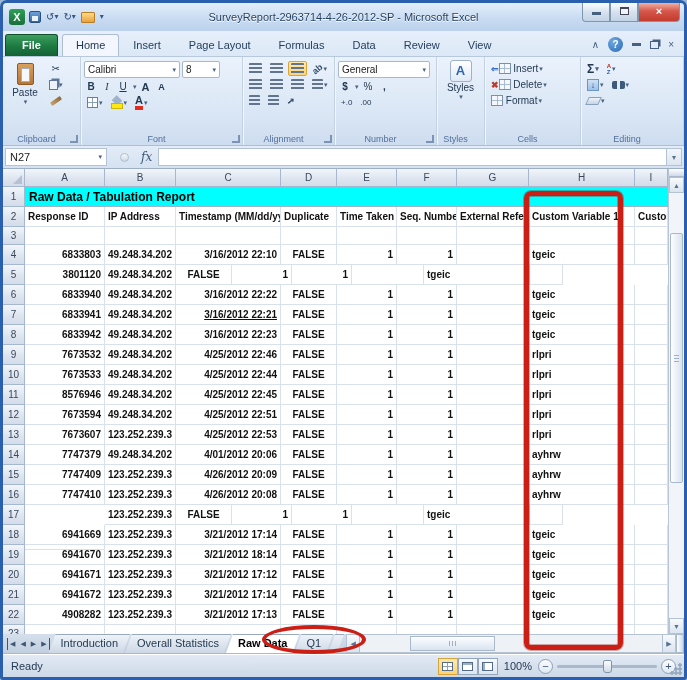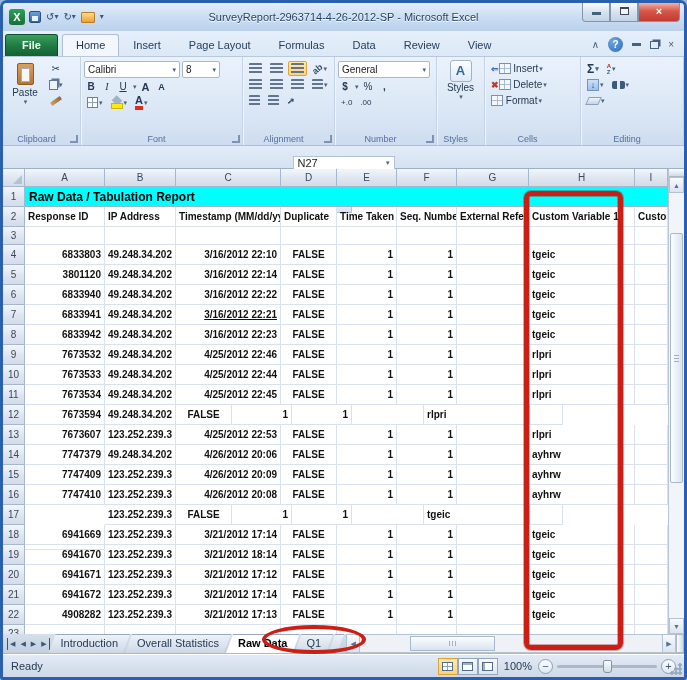--- a/index.html
+++ b/index.html
@@ -90,21 +90,21 @@
   
   .g-edit{ flex:1; }
   .sigma{ font-size:12px; font-weight:700; }
   .fillarrow{ width:12px; height:12px; background:linear-gradient(#cfe0f5,#9fc0e8); border:1px solid #6d96c6; color:#1d4e8f; font-size:9px; text-align:center; line-height:11px; }
   .eraser{ width:13px; height:8px; background:linear-gradient(#eef3fa,#c6d4e6); border:1px solid #8aa0bb; transform:skewX(-25deg); }
   .sortaz{ display:flex; flex-direction:column; font-size:6px; line-height:6px; font-weight:700; color:#b03024; }
   .sortaz span:last-child{ color:#2f5d9e; }
   .findicon{ width:13px; height:8px; border-left:5px solid #3d5a7d; border-right:5px solid #3d5a7d; border-radius:2px; }
 
   
-  .fbar{ height:23px; background:linear-gradient(#e3ecf8,#d6e2f1); display:flex; align-items:center; padding:10px 2px; border-bottom:1px solid #9eb0c6; gap:0;flex-direction:column; }
+  .fbar{ height:23px; background:linear-gradient(#e3ecf8,#d6e2f1); display:flex; align-items:center; padding:2px 2px; border-bottom:1px solid #9eb0c6; gap:0; }
   .namebox{ width:102px; height:18px; background:#fff; border:1px solid #b3c2d4; display:flex; align-items:center; justify-content:space-between; font-size:11px; padding:0 4px; color:#222; }
   .fbtns{ width:34px; display:flex; justify-content:center; align-items:center; gap:4px; color:#9aa9bc; }
   .fbtns .dot{ width:9px; height:9px; border-radius:50%; background:linear-gradient(#f6f9fc,#cfd9e5); border:1px solid #aebdcd; }
   .fx{ font-family:"DejaVu Serif", serif; font-style:italic; font-size:12px; color:#3c5color; color:#3d5877; padding-right:6px; }
   .finput{ flex:1; height:18px; background:#fff; border:1px solid #b3c2d4; border-right:none; }
   .fexpand{ width:16px; height:18px; background:linear-gradient(#f2f6fb,#dce5f0); border:1px solid #b3c2d4; font-size:8px; color:#5a7190; text-align:center; line-height:18px; }
 
   
   .grid{ height:465px; display:flex; background:#fff; }
   .sheet-area{ width:665px; overflow:hidden; }
@@ -477,21 +477,20 @@
             <div class="cell r" style="width: 60px; flex: 0 0 60px;">1</div>
             <div class="cell r" style="width: 60px; flex: 0 0 60px;">1</div>
             <div class="cell l" style="width: 72px; flex: 0 0 72px;"></div>
             <div class="cell l" style="width: 106px; flex: 0 0 106px;">tgeic</div>
             <div class="cell l" style="width: 33px; flex: 0 0 33px;"></div>
           </div>
           <div class="row" style="height: 20px; line-height: 20px;">
             <div class="hdrcell rownum">5</div>
             <div class="cell r" style="width: 80px; flex: 0 0 80px;">3801120</div>
             <div class="cell l" style="width: 71px; flex: 0 0 71px;">49.248.34.202</div>
-            <div class="cell r" style="width: 105px; flex: 0 0 105px;">3/16/2012 22:14</div>
             <div class="cell c" style="width: 56px; flex: 0 0 56px;">FALSE</div>
             <div class="cell r" style="width: 60px; flex: 0 0 60px;">1</div>
             <div class="cell r" style="width: 60px; flex: 0 0 60px;">1</div>
             <div class="cell l" style="width: 72px; flex: 0 0 72px;"></div>
             <div class="cell l" style="width: 106px; flex: 0 0 106px;">tgeic</div>
             <div class="cell l" style="width: 33px; flex: 0 0 33px;"></div>
           </div>
           <div class="row" style="height: 20px; line-height: 20px;">
             <div class="hdrcell rownum">6</div>
             <div class="cell r" style="width: 80px; flex: 0 0 80px;">6833940</div>
@@ -547,34 +546,35 @@
             <div class="cell r" style="width: 105px; flex: 0 0 105px;">4/25/2012 22:44</div>
             <div class="cell c" style="width: 56px; flex: 0 0 56px;">FALSE</div>
             <div class="cell r" style="width: 60px; flex: 0 0 60px;">1</div>
             <div class="cell r" style="width: 60px; flex: 0 0 60px;">1</div>
             <div class="cell l" style="width: 72px; flex: 0 0 72px;"></div>
             <div class="cell l" style="width: 106px; flex: 0 0 106px;">rlpri</div>
             <div class="cell l" style="width: 33px; flex: 0 0 33px;"></div>
           </div>
           <div class="row" style="height: 20px; line-height: 20px;">
             <div class="hdrcell rownum">11</div>
-            <div class="cell r" style="width: 80px; flex: 0 0 80px;">7673534</div>
+            <div class="cell r" style="width: 80px; flex: 0 0 80px;">8576946</div>
             <div class="cell l" style="width: 71px; flex: 0 0 71px;">49.248.34.202</div>
             <div class="cell r" style="width: 105px; flex: 0 0 105px;">4/25/2012 22:45</div>
             <div class="cell c" style="width: 56px; flex: 0 0 56px;">FALSE</div>
             <div class="cell r" style="width: 60px; flex: 0 0 60px;">1</div>
             <div class="cell r" style="width: 60px; flex: 0 0 60px;">1</div>
             <div class="cell l" style="width: 72px; flex: 0 0 72px;"></div>
             <div class="cell l" style="width: 106px; flex: 0 0 106px;">rlpri</div>
             <div class="cell l" style="width: 33px; flex: 0 0 33px;"></div>
           </div>
           <div class="row" style="height: 20px; line-height: 20px;">
             <div class="hdrcell rownum">12</div>
             <div class="cell r" style="width: 80px; flex: 0 0 80px;">7673594</div>
             <div class="cell l" style="width: 71px; flex: 0 0 71px;">49.248.34.202</div>
+            <div class="cell r" style="width: 105px; flex: 0 0 105px;">4/25/2012 22:51</div>
             <div class="cell c" style="width: 56px; flex: 0 0 56px;">FALSE</div>
             <div class="cell r" style="width: 60px; flex: 0 0 60px;">1</div>
             <div class="cell r" style="width: 60px; flex: 0 0 60px;">1</div>
             <div class="cell l" style="width: 72px; flex: 0 0 72px;"></div>
             <div class="cell l" style="width: 106px; flex: 0 0 106px;">rlpri</div>
             <div class="cell l" style="width: 33px; flex: 0 0 33px;"></div>
           </div>
           <div class="row" style="height: 20px; line-height: 20px;">
             <div class="hdrcell rownum">13</div>
             <div class="cell r" style="width: 80px; flex: 0 0 80px;">7673607</div>
@@ -584,21 +584,21 @@
             <div class="cell r" style="width: 60px; flex: 0 0 60px;">1</div>
             <div class="cell r" style="width: 60px; flex: 0 0 60px;">1</div>
             <div class="cell l" style="width: 72px; flex: 0 0 72px;"></div>
             <div class="cell l" style="width: 106px; flex: 0 0 106px;">rlpri</div>
             <div class="cell l" style="width: 33px; flex: 0 0 33px;"></div>
           </div>
           <div class="row" style="height: 20px; line-height: 20px;">
             <div class="hdrcell rownum">14</div>
             <div class="cell r" style="width: 80px; flex: 0 0 80px;">7747379</div>
             <div class="cell l" style="width: 71px; flex: 0 0 71px;">49.248.34.202</div>
-            <div class="cell r" style="width: 105px; flex: 0 0 105px;">4/26/2012 20:06</div>
+            <div class="cell r" style="width: 105px; flex: 0 0 105px;">4/01/2012 20:06</div>
             <div class="cell c" style="width: 56px; flex: 0 0 56px;">FALSE</div>
             <div class="cell r" style="width: 60px; flex: 0 0 60px;">1</div>
             <div class="cell r" style="width: 60px; flex: 0 0 60px;">1</div>
             <div class="cell l" style="width: 72px; flex: 0 0 72px;"></div>
             <div class="cell l" style="width: 106px; flex: 0 0 106px;">ayhrw</div>
             <div class="cell l" style="width: 33px; flex: 0 0 33px;"></div>
           </div>
           <div class="row" style="height: 20px; line-height: 20px;">
             <div class="hdrcell rownum">15</div>
             <div class="cell r" style="width: 80px; flex: 0 0 80px;">7747409</div>

